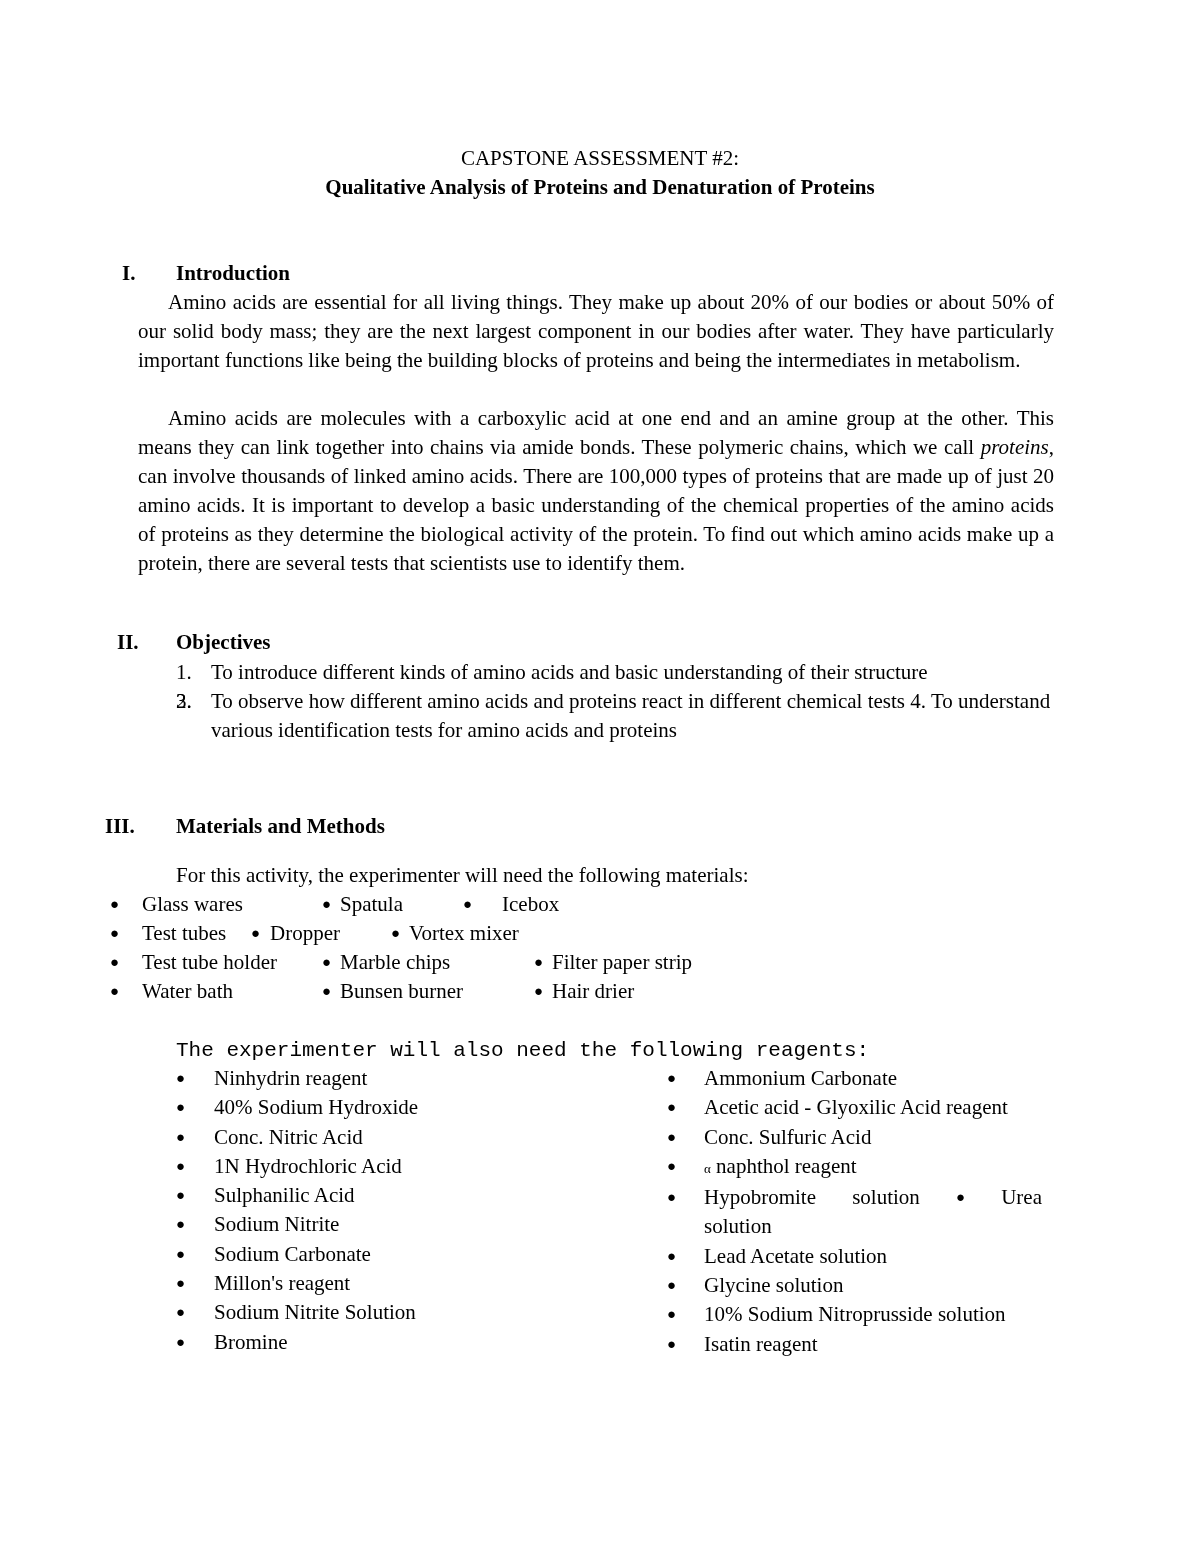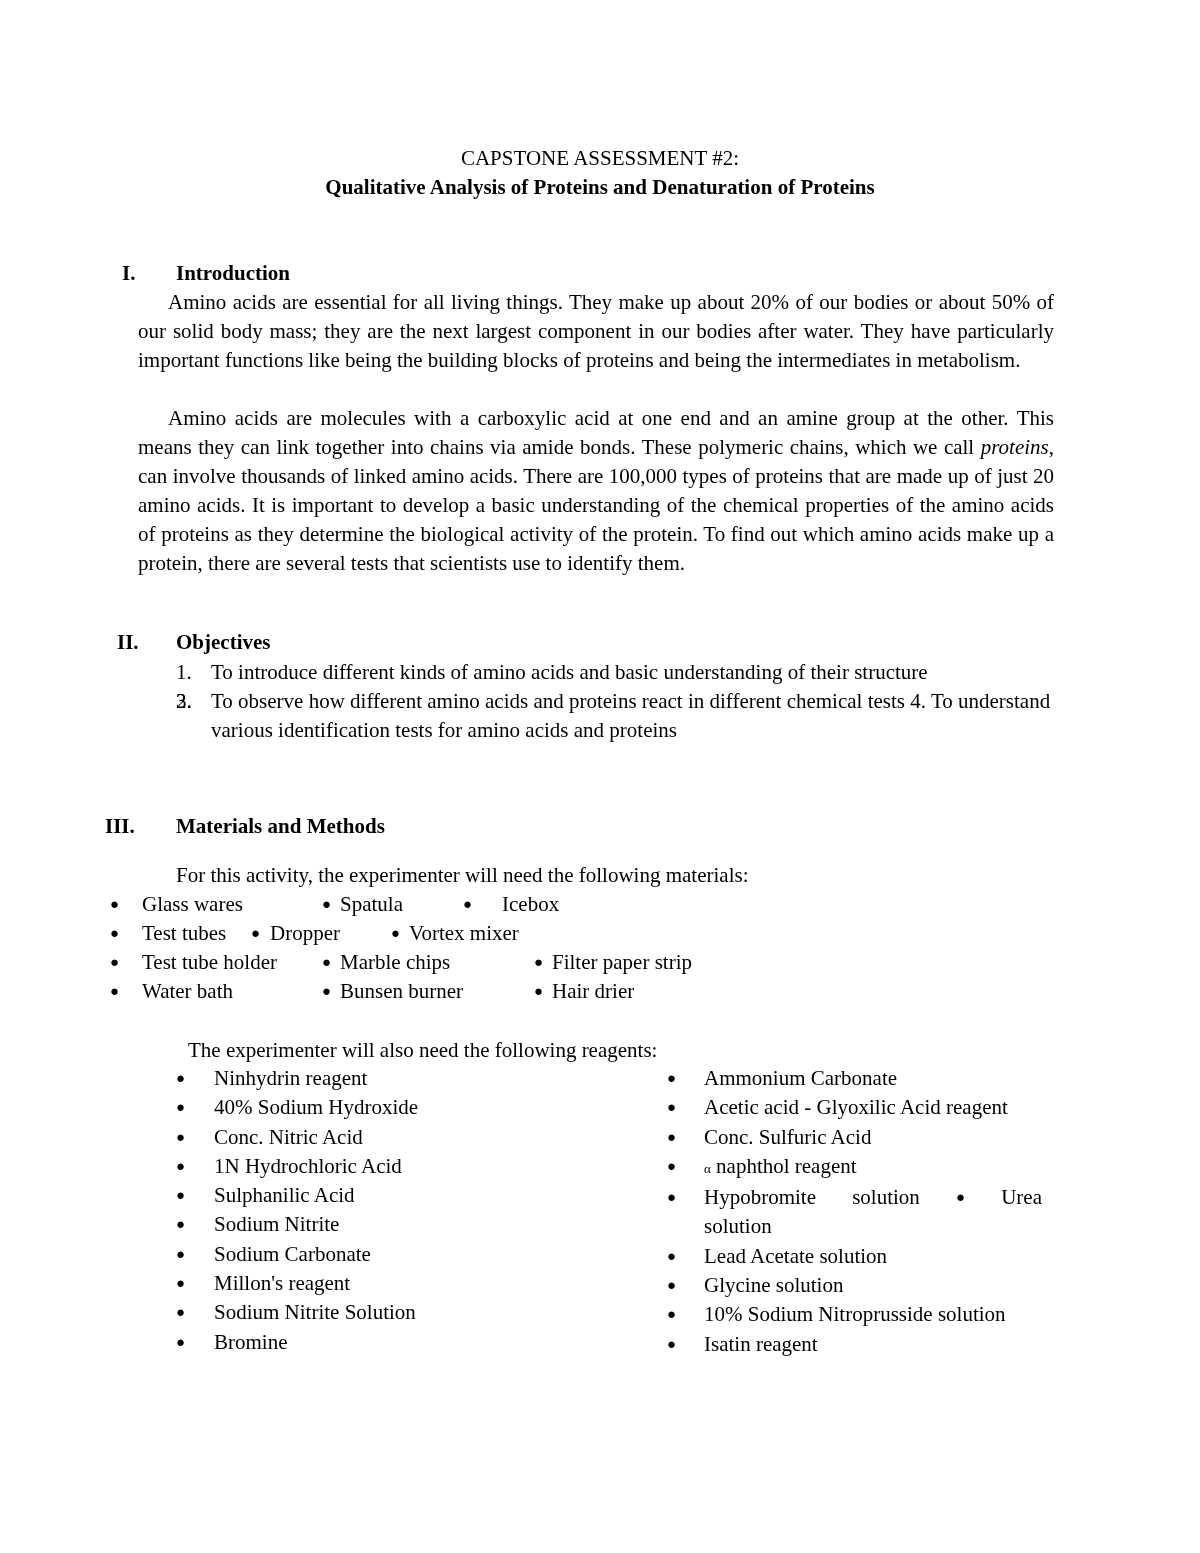--- a/index.html
+++ b/index.html
@@ -47,21 +47,21 @@
     .obj-list { position: absolute; left: 176px; top: 658px; width: 880px; margin: 0; padding: 0; list-style: none; }
     .obj-list li { position: relative; padding-left: 35px; line-height: 29px; }
     .obj-list li .n { position: absolute; left: 0; top: 0; }
 
     .mat-intro { position: absolute; left: 176px; top: 861px; white-space: nowrap; }
 
     .mat-row { position: absolute; left: 0; height: 29px; width: 1200px; }
     .mat-row span { position: absolute; top: 0; white-space: nowrap; }
     .bullet { font-size: 15px; }
 
-    .reagent-intro { position: absolute; left: 188px; top: 1036px; white-space: nowrap; }
+    .reagent-intro { position: absolute; left: 176px; top: 1036px; white-space: nowrap; font-family: Liberation Mono, monospace; }
 
     .reagent-col { position: absolute; margin: 0; padding: 0; list-style: none; }
     .reagent-col li { position: relative; padding-left: 38px; line-height: 29.3px; }
     .reagent-col li .dot { position: absolute; left: 0; top: 0; font-size: 15px; }
     .reagent-col.right li { padding-left: 37px; }
     .alpha { font-size: 13px; }
     .hypo { display: flex; justify-content: space-between; width: 338px; }
   </style>
 </head>
 <body>

